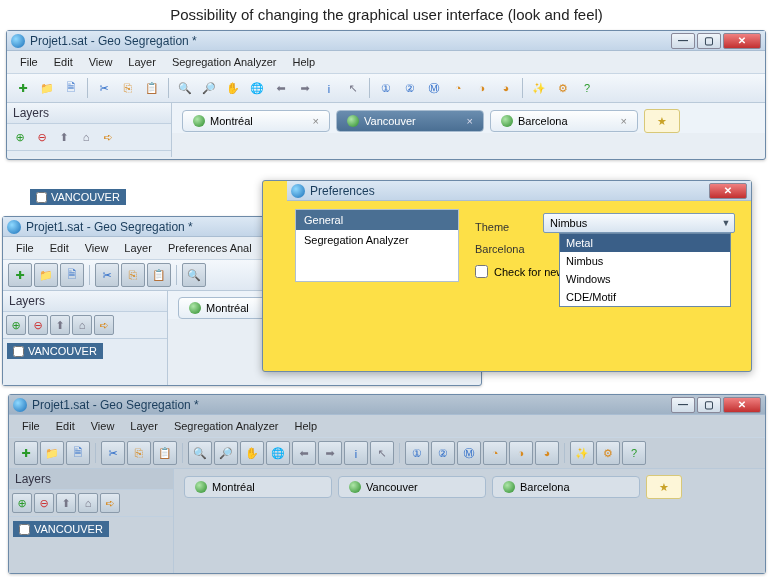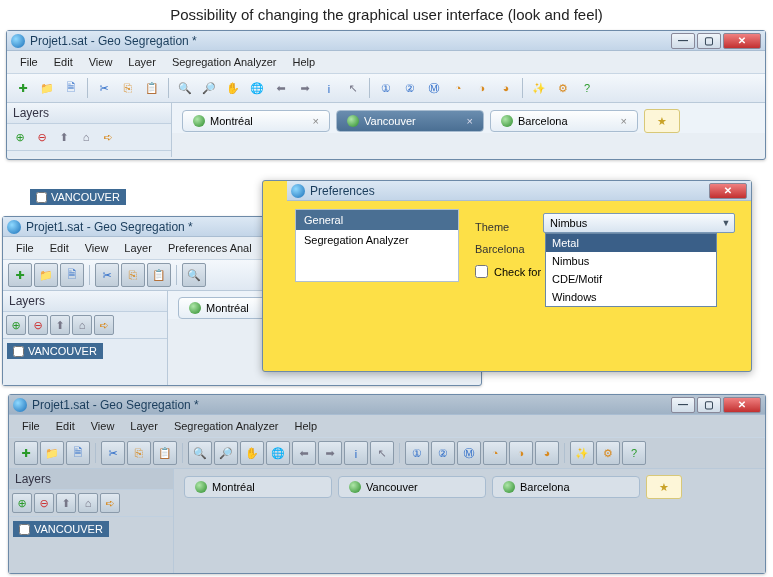--- a/index.html
+++ b/index.html
@@ -47,21 +47,21 @@
 .prefs-cat { width: 168px; border: 1px solid #b0c0d0; background: #fff; }
 .prefs-cat-item { padding: 4px 8px; }
 .prefs-cat-item.sel { background: #4a6f93; color: #fff; }
 .prefs-right { flex: 1; padding: 4px 8px; }
 .prefs-right h4 { font-size: 12px; color: #334; margin-bottom: 10px; font-weight: normal; }
 .prefs-row { display: flex; align-items: flex-end; margin-bottom: 10px; }
 .prefs-row label { width: 68px; color: #333; }
 .combo { position: relative; width: 192px; }
 .combo-box { border: 1px solid #7a98b6; background: linear-gradient(#f8fbfe,#d8e4f0); padding: 2px 18px 2px 6px; border-radius: 2px; height: 20px; display: flex; align-items: center; }
 .combo-arrow { position: absolute; right: 2px; top: 2px; width: 14px; height: 16px; display: flex; align-items: center; justify-content: center; color: #456; font-size: 9px; }
-.combo-list { position: absolute; top: 20px; left: 2px; width: 172px; border: 1px solid #6a88a6; background: #fff; z-index: 30; }
+.combo-list { position: absolute; top: 20px; left: 16px; width: 172px; border: 1px solid #6a88a6; background: #fff; z-index: 30; }
 .combo-opt { padding: 3px 6px; }
 .combo-opt.sel { background: #3a5f88; color: #fff; }
 .check-row { display: flex; align-items: center; gap: 6px; margin-top: 4px; }
 .check-row input { width: 13px; height: 13px; }
 
 .ico { font-style: normal; }
 .green { color: #2a9a2a; } .red { color: #c33; } .blue { color: #2a6ac8; } .gray { color: #778; } .orange { color: #d88a20; }
 </style>
 </head>
 <body>
@@ -280,22 +280,22 @@
       <div class="prefs-row">
         <label>Theme</label>
         <div class="combo">
           <div class="combo-box">
               <span>Nimbus</span>
             </div>
           <div class="combo-arrow">▼</div>
           <div class="combo-list">
             <div class="combo-opt sel">Metal</div>
             <div class="combo-opt">Nimbus</div>
+            <div class="combo-opt">Windows</div>
             <div class="combo-opt">CDE/Motif</div>
-            <div class="combo-opt">Windows</div>
           </div>
         </div>
       </div>
       <div class="prefs-row">
         <label>Barcelona</label>
       </div>
       <div class="check-row">
         <input type="checkbox" style="">
         <span>Check for new</span>
       </div>

